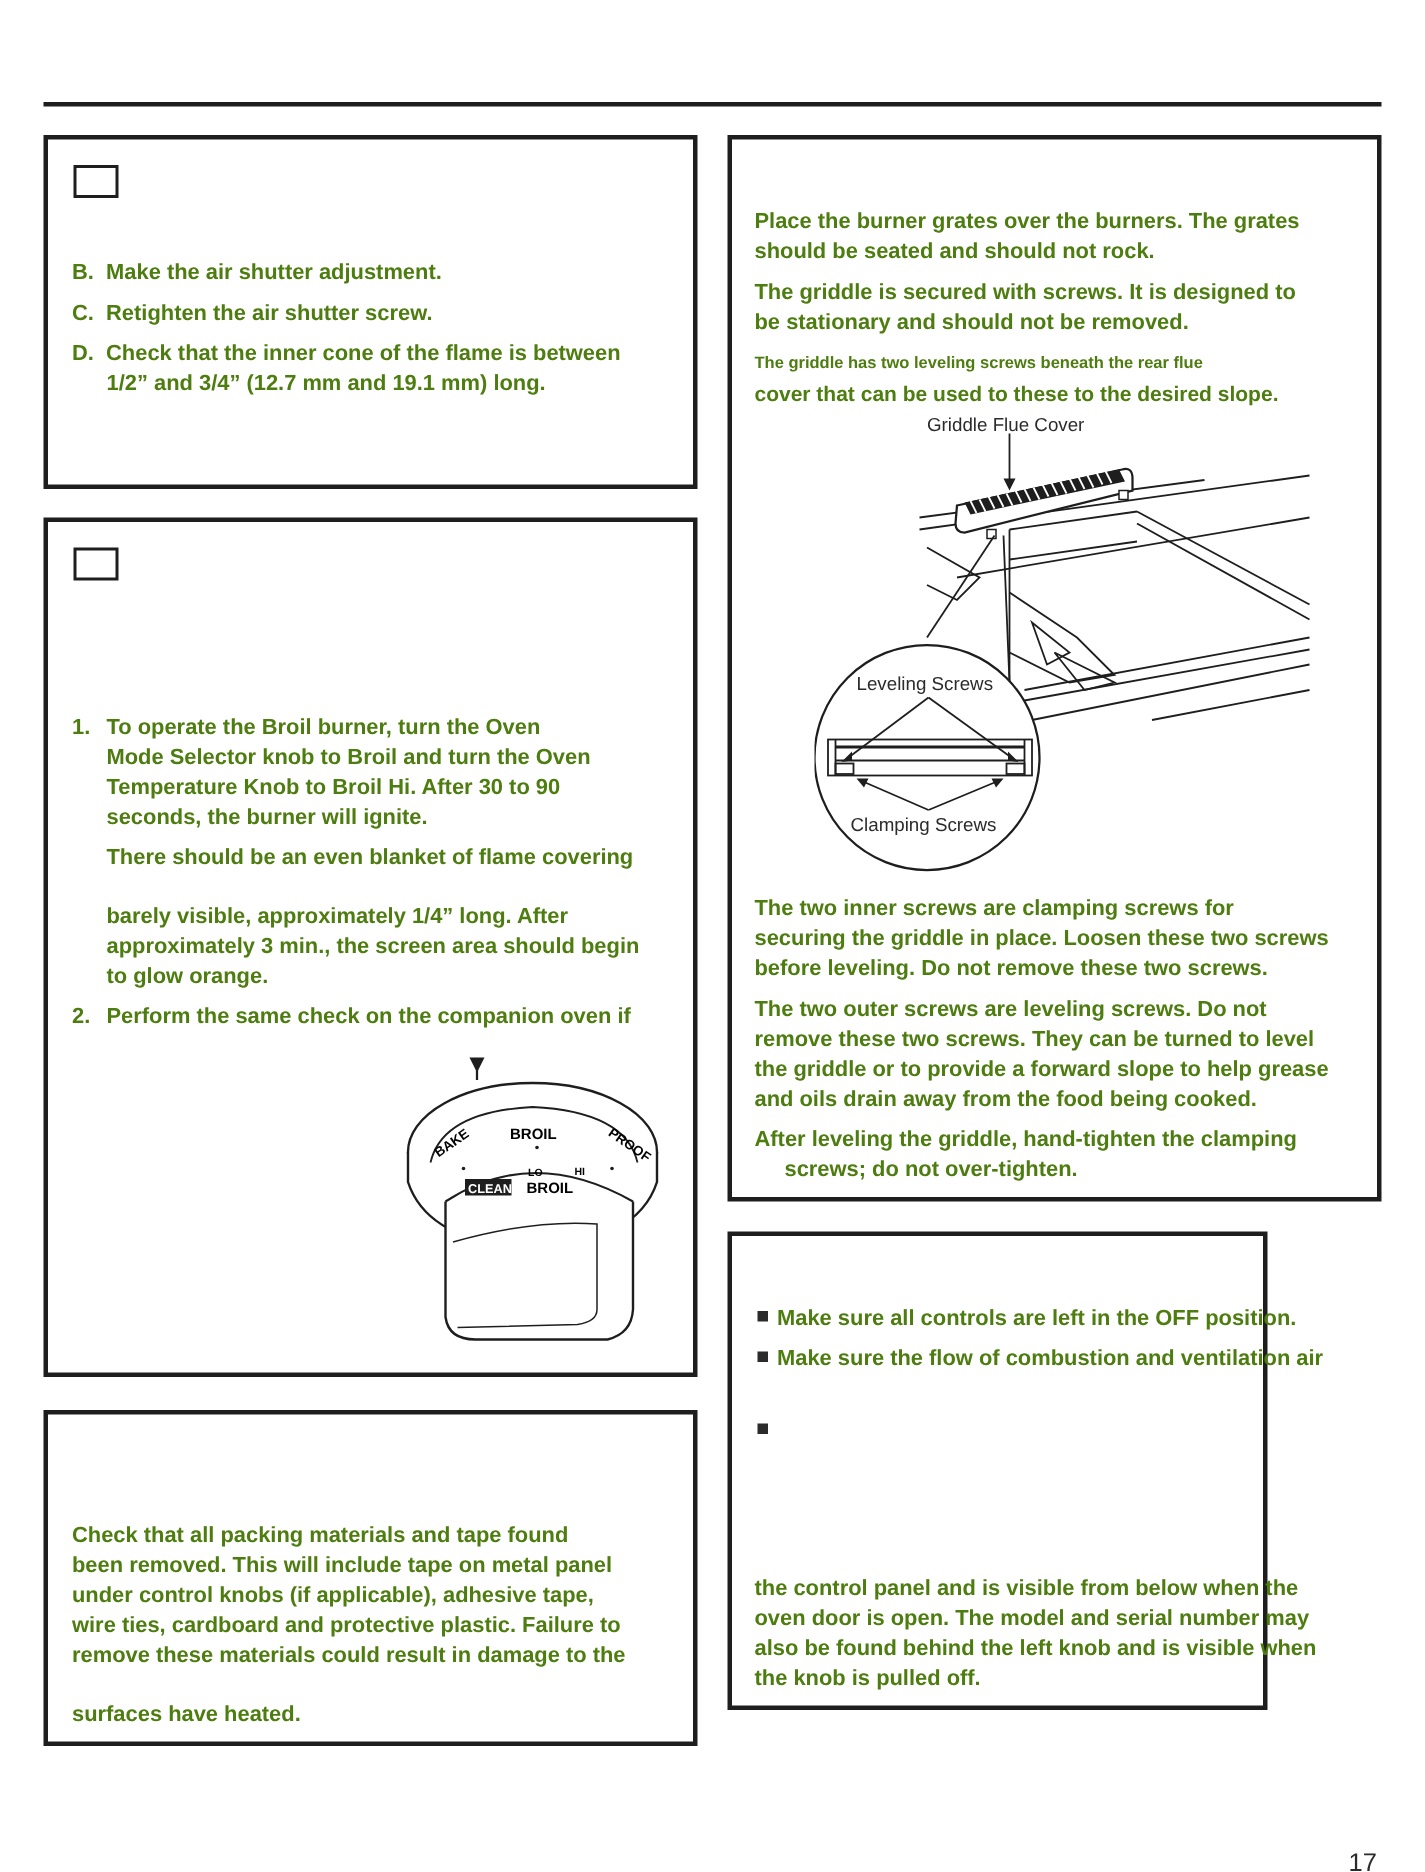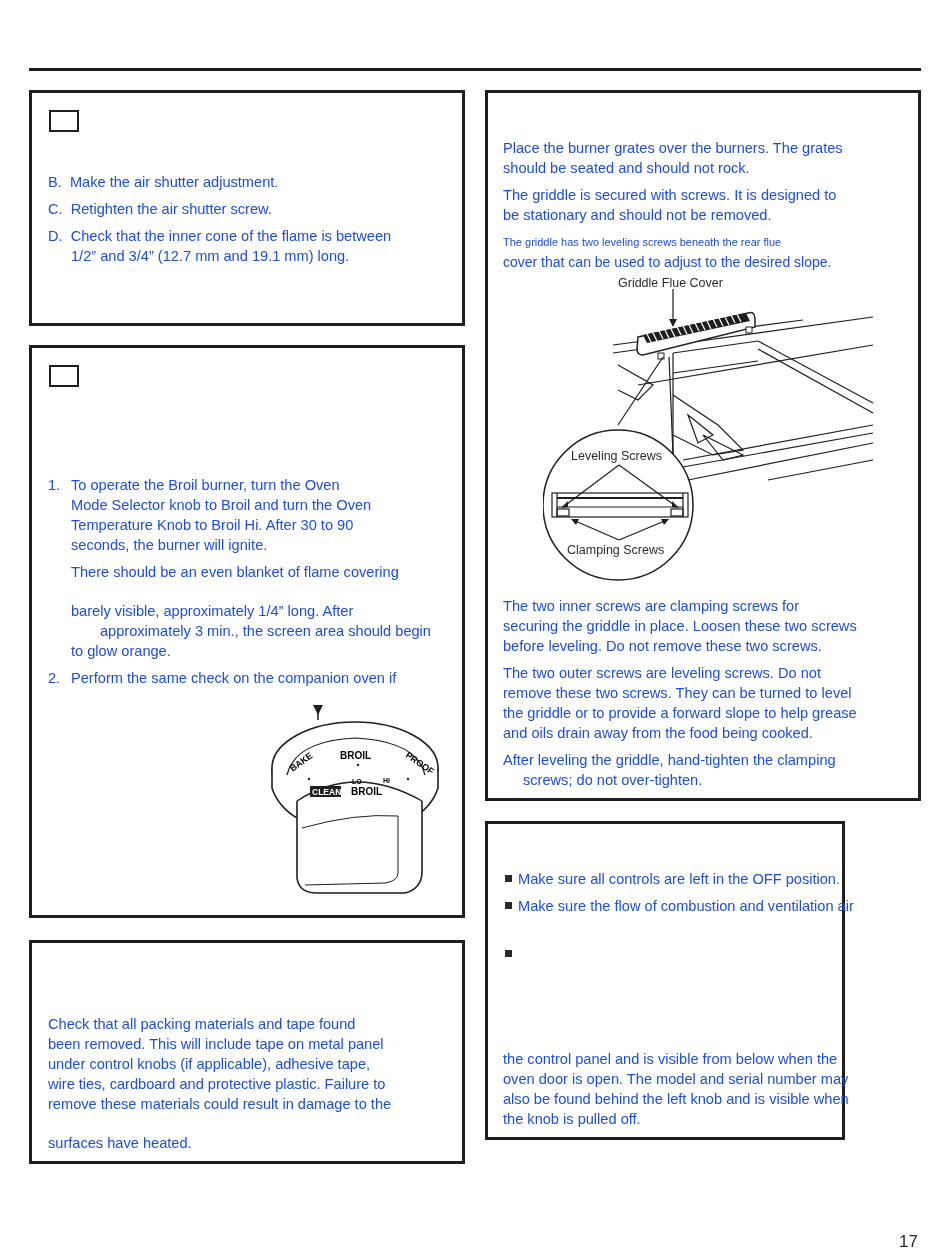--- a/index.html
+++ b/index.html
@@ -1,20 +1,20 @@
 <!DOCTYPE html>
 <html><head>
 <meta charset="utf-8">
 <style>
   html, body { margin: 0; padding: 0; background: #ffffff; }
   body { width: 950px; height: 1248px; position: relative; overflow: hidden;
          font-family: "Liberation Sans", sans-serif; color: #2a2a2a; }
   .top-rule { position: absolute; left: 29px; top: 68px; width: 892px; height: 3px; background: #1e1e1e; }
   .box { position: absolute; border: 3px solid #1e1e1e; background: #fff; box-sizing: border-box; }
-  .txt { position: absolute; font-size: 14.6px; line-height: 20px; color: #1d4ed8; white-space: nowrap; }
+  .txt { position: absolute; font-size: 14.6px; line-height: 20px; color: #4d7c0f; white-space: nowrap; font-weight: bold; }
   .sq { position: absolute; width: 30px; height: 22px; border: 2px solid #1e1e1e; box-sizing: border-box; }
   .pagenum { position: absolute; left: 899px; top: 1232px; font-size: 17px; color: #2b2b2b; }
   .bullet { display: inline-block; width: 7px; height: 7px; background: #2b2b2b; margin-right: 6px; vertical-align: 2px; }
 </style>
 </head>
 <body>
 
 <div class="top-rule"></div>
 
 <div class="box" style="left:29px;top:90px;width:436px;height:236px;">
@@ -33,21 +33,21 @@
 
 <div class="box" style="left:29px;top:345px;width:436px;height:573px;">
   <div class="sq" style="left:17px;top:17px;"></div>
   <div class="txt" style="left:16px;top:127px;">1.</div>
   <div class="txt" style="left:39px;top:127px;">To operate the Broil burner, turn the Oven</div>
   <div class="txt" style="left:39px;top:147px;">Mode Selector knob to Broil and turn the Oven</div>
   <div class="txt" style="left:39px;top:167px;">Temperature Knob to Broil Hi.  After 30 to 90</div>
   <div class="txt" style="left:39px;top:187px;">seconds, the burner will ignite.</div>
   <div class="txt" style="left:39px;top:214px;">There should be an even blanket of flame covering</div>
   <div class="txt" style="left:39px;top:253px;">barely visible, approximately 1/4” long. After</div>
-  <div class="txt" style="left:39px;top:273px;margin-left:29px;">approximately 3 min., the screen area should begin</div>
+  <div class="txt" style="left:39px;top:273px;">approximately 3 min., the screen area should begin</div>
   <div class="txt" style="left:39px;top:293px;">to glow orange.</div>
   <div class="txt" style="left:16px;top:320px;">2.</div>
   <div class="txt" style="left:39px;top:320px;">Perform the same check on the companion oven if</div>
 
   <svg style="position:absolute;left:233px;top:355px;" width="200" height="210" viewBox="0 0 200 210">
     <path d="M48 2 L58 2 L53 12 Z" fill="#1e1e1e"></path>
     <line x1="53" y1="10" x2="53" y2="17" stroke="#1e1e1e" stroke-width="1.5"></line>
     <ellipse cx="90" cy="65" rx="83" ry="46" fill="#fff" stroke="#1e1e1e" stroke-width="1.6"></ellipse>
     <path d="M7 65 L7 85 Q20 125 90 130 Q160 125 173 85 L173 65" fill="#fff" stroke="#1e1e1e" stroke-width="1.6"></path>
     <path d="M22 72 Q30 38 90 35 Q152 38 160 72" fill="none" stroke="#1e1e1e" stroke-width="1.2"></path>
@@ -76,21 +76,21 @@
   <div class="txt" style="left:16px;top:151px;">remove these materials could result in damage to the</div>
   <div class="txt" style="left:16px;top:190px;">surfaces have heated.</div>
 </div>
 
 <div class="box" style="left:485px;top:90px;width:436px;height:711px;">
   <div class="txt" style="left:15px;top:45px;">Place the burner grates over the burners. The grates</div>
   <div class="txt" style="left:15px;top:65px;">should be seated and should not rock.</div>
   <div class="txt" style="left:15px;top:92px;">The griddle is secured with screws. It is designed to</div>
   <div class="txt" style="left:15px;top:112px;">be stationary and should not be removed.</div>
   <div class="txt" style="left:15px;top:139px;font-size:11px;">The griddle has two leveling screws beneath the rear flue</div>
-  <div class="txt" style="left:15px;top:159px;font-size:14px;">cover that can be used to adjust to the desired slope.</div>
+  <div class="txt" style="left:15px;top:159px;font-size:14px;">cover that can be used to these to the desired slope.</div>
 
   <svg style="position:absolute;left:55px;top:182px;" width="340" height="310" viewBox="0 0 340 310">
     <g stroke="#1e1e1e" fill="none" stroke-width="1.2">
 
       <line x1="70" y1="70" x2="260" y2="45"></line>
       <line x1="70" y1="78" x2="330" y2="42"></line>
       <line x1="95" y1="110" x2="330" y2="70"></line>
 
       <line x1="130" y1="78" x2="215" y2="66"></line>
       <line x1="130" y1="98" x2="215" y2="86"></line>

